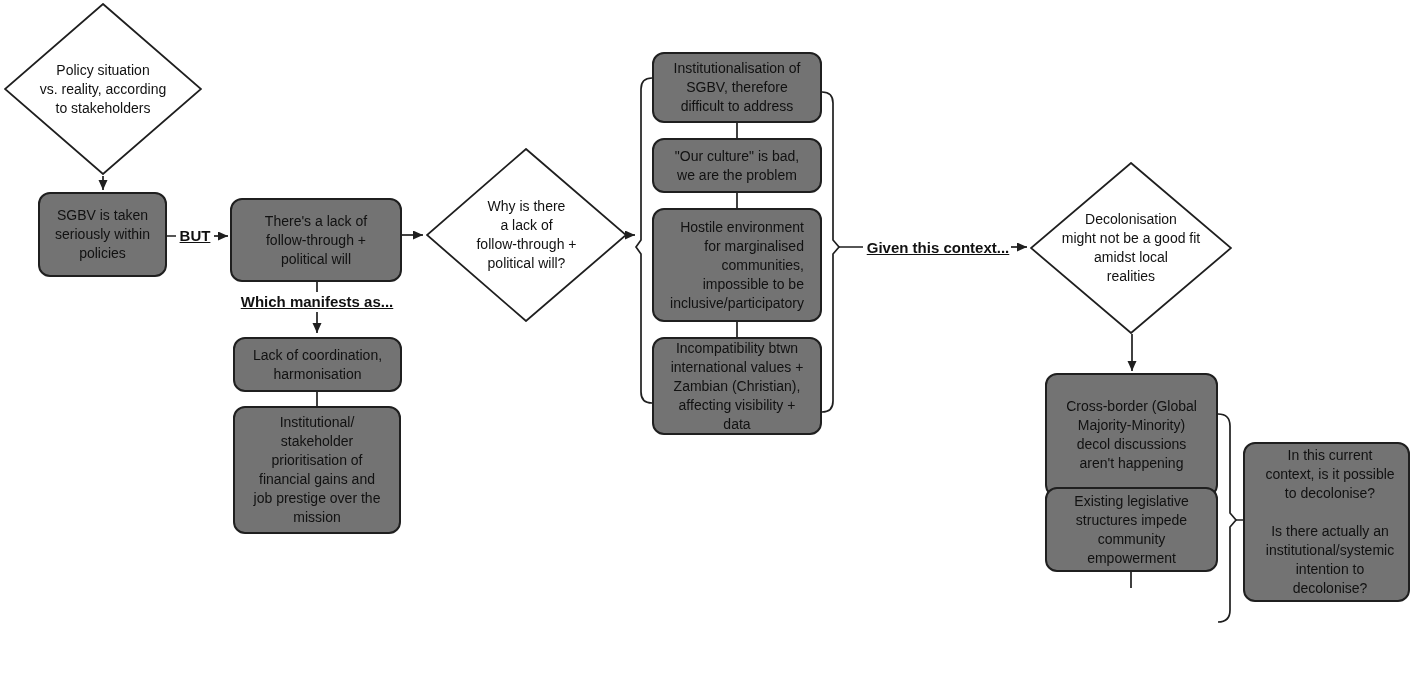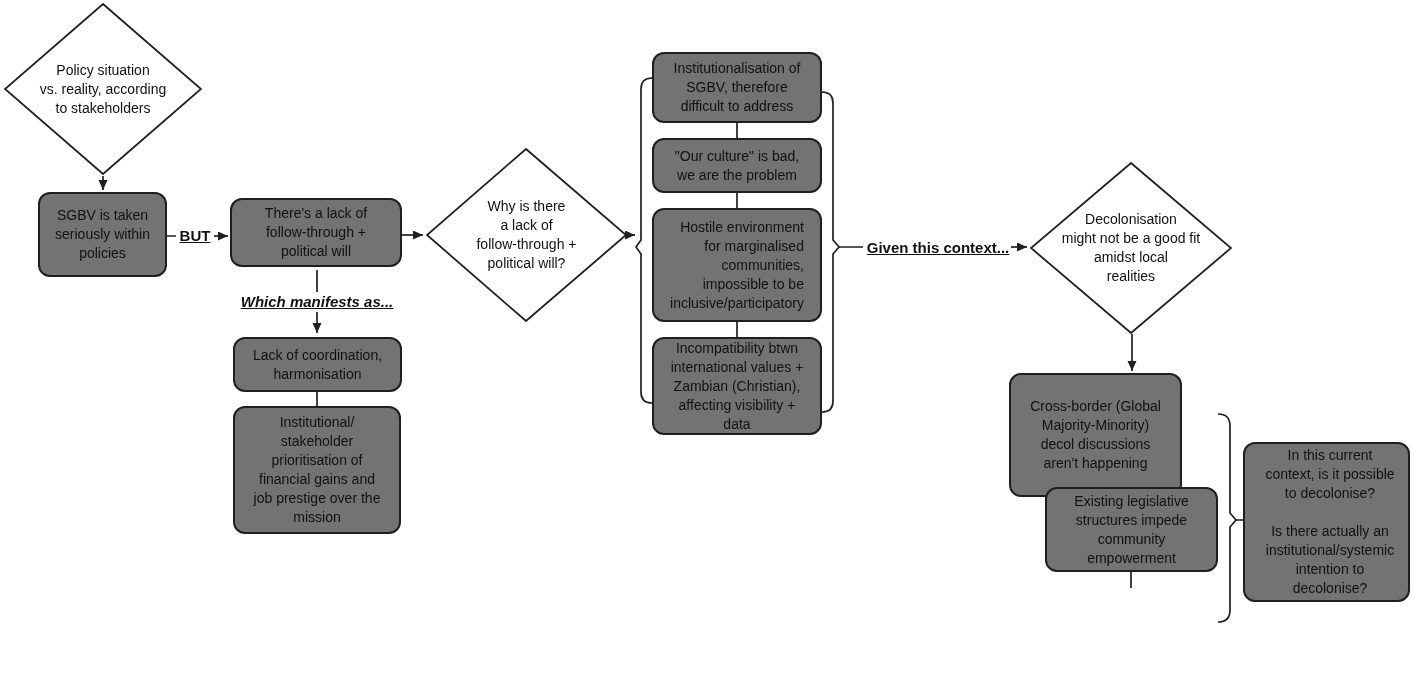--- a/index.html
+++ b/index.html
@@ -31,21 +31,21 @@
   .diamond .dtext{position:relative;z-index:1;}
   .edge-label{
     position:absolute;
     display:flex;align-items:center;justify-content:center;
     background:#ffffff;
     font-size:15px;line-height:18px;
     font-weight:bold;text-align:center;
     color:#111111;
   }
   .edge-label.underline{text-decoration:underline;}
-  .edge-label.italic{font-style:italic;}
+  .edge-label.italic{}
 </style>
 </head>
 <body>
 
 <div class="canvas">
 
   <svg class="connectors" width="1418" height="677" viewBox="0 0 1418 677">
     <defs>
       <marker id="arrow" markerUnits="userSpaceOnUse" markerWidth="12" markerHeight="10" refX="10" refY="4.5" orient="auto">
         <path d="M0,0 L10,4.5 L0,9 Z" fill="#1f1f1f"></path>
@@ -93,21 +93,21 @@
     <span class="dtext">Decolonisation
 might not be a good fit
 amidst local
 realities</span>
   </div>
 
   <div class="node box" style="left:38px;top:192px;width:129px;height:85px;">SGBV is taken
 seriously within
 policies</div>
 
-  <div class="node box" style="left:230px;top:198px;width:172px;height:69px;">There's a lack of
+  <div class="node box" style="left:230px;top:198px;width:172px;height:84px;">There's a lack of
 follow-through +
 political will</div>
 
   <div class="node box" style="left:233px;top:337px;width:169px;height:55px;">Lack of coordination,
 harmonisation</div>
 
   <div class="node box" style="left:233px;top:406px;width:168px;height:128px;">Institutional/
 stakeholder
 prioritisation of
 financial gains and
@@ -126,21 +126,21 @@
 communities,
 impossible to be
 inclusive/participatory</div>
 
   <div class="node box" style="left:652px;top:337px;width:170px;height:98px;">Incompatibility btwn
 international values +
 Zambian (Christian),
 affecting visibility +
 data</div>
 
-  <div class="node box" style="left:1009px;top:373px;width:173px;height:124px;">Cross-border (Global
+  <div class="node box" style="left:1045px;top:373px;width:173px;height:124px;">Cross-border (Global
 Majority-Minority)
 decol discussions
 aren't happening</div>
 
   <div class="node box" style="left:1045px;top:487px;width:173px;height:85px;">Existing legislative
 structures impede
 community
 empowerment</div>
 
 

